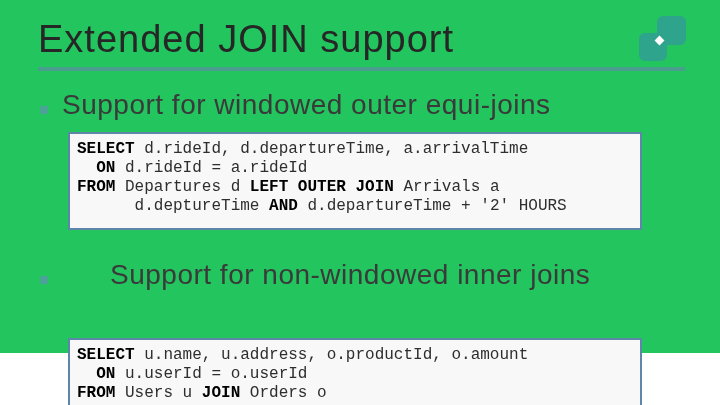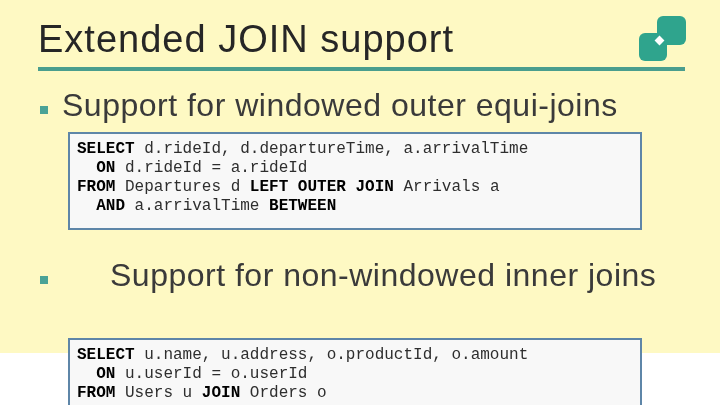--- a/index.html
+++ b/index.html
@@ -11,21 +11,21 @@
     --title-color: #262626;
     --body-color: #3A3A3A;
     --code-color: #2E2E2E;
   }
   * { margin: 0; padding: 0; box-sizing: border-box; }
   html, body { width: 720px; height: 405px; background: #ffffff; overflow: hidden; }
   .slide {
     position: relative;
     width: 720px;
     height: 353px;
-    background: #fef9c3;
+    background: #22c55e;
     font-family: "Liberation Sans", sans-serif;
   }
   .slide-title {
     position: absolute;
     left: 38px;
     top: 17px;
     font-size: 38px;
     line-height: 44px;
     font-weight: 400;
     letter-spacing: 1px;
@@ -65,21 +65,21 @@
   .bullet-marker {
     position: absolute;
     left: 40px;
     width: 8px;
     height: 8px;
     background: var(--marker-teal);
   }
   .bullet-label {
     position: absolute;
     left: 62px;
-    font-size: 32px;
+    font-size: 28px;
     line-height: 38px;
     font-weight: 400;
     letter-spacing: 0.5px;
     color: var(--body-color);
   }
   .marker-1 { top: 106px; }
   .label-1  { top: 86px; }
   .marker-2 { top: 276px; }
   .label-2  { top: 256px; margin-left: 48px; }
   .code-box {
@@ -114,21 +114,21 @@
     <div class="notch"></div>
   </div>
 
   <span class="bullet-marker marker-1"></span>
   <div class="bullet-label label-1">Support for windowed outer equi-joins</div>
 
   <div class="code-box code-1">
       <div class="code-line"><span class="kw">SELECT</span><span> d.rideId, d.departureTime, a.arrivalTime</span></div>
       <div class="code-line"><span>  </span><span class="kw">ON</span><span> d.rideId = a.rideId</span></div>
       <div class="code-line"><span class="kw">FROM</span><span> Departures d </span><span class="kw">LEFT OUTER JOIN</span><span> Arrivals a</span></div>
-      <div class="code-line"><span>  </span><span class="kw">AND</span><span> a.arrivalTime </span><span class="kw">BETWEEN</span></div>
+      <div class="code-line"><span>      d.deptureTime </span><span class="kw">AND</span><span> d.departureTime + '2' HOURS</span></div>
     </div>
 
   <span class="bullet-marker marker-2"></span>
   <div class="bullet-label label-2">Support for non-windowed inner joins</div>
 
   <div class="code-box code-2">
       <div class="code-line"><span class="kw">SELECT</span><span> u.name, u.address, o.productId, o.amount</span></div>
       <div class="code-line"><span>  </span><span class="kw">ON</span><span> u.userId = o.userId</span></div>
       <div class="code-line"><span class="kw">FROM</span><span> Users u </span><span class="kw">JOIN</span><span> Orders o</span></div>
     </div>

